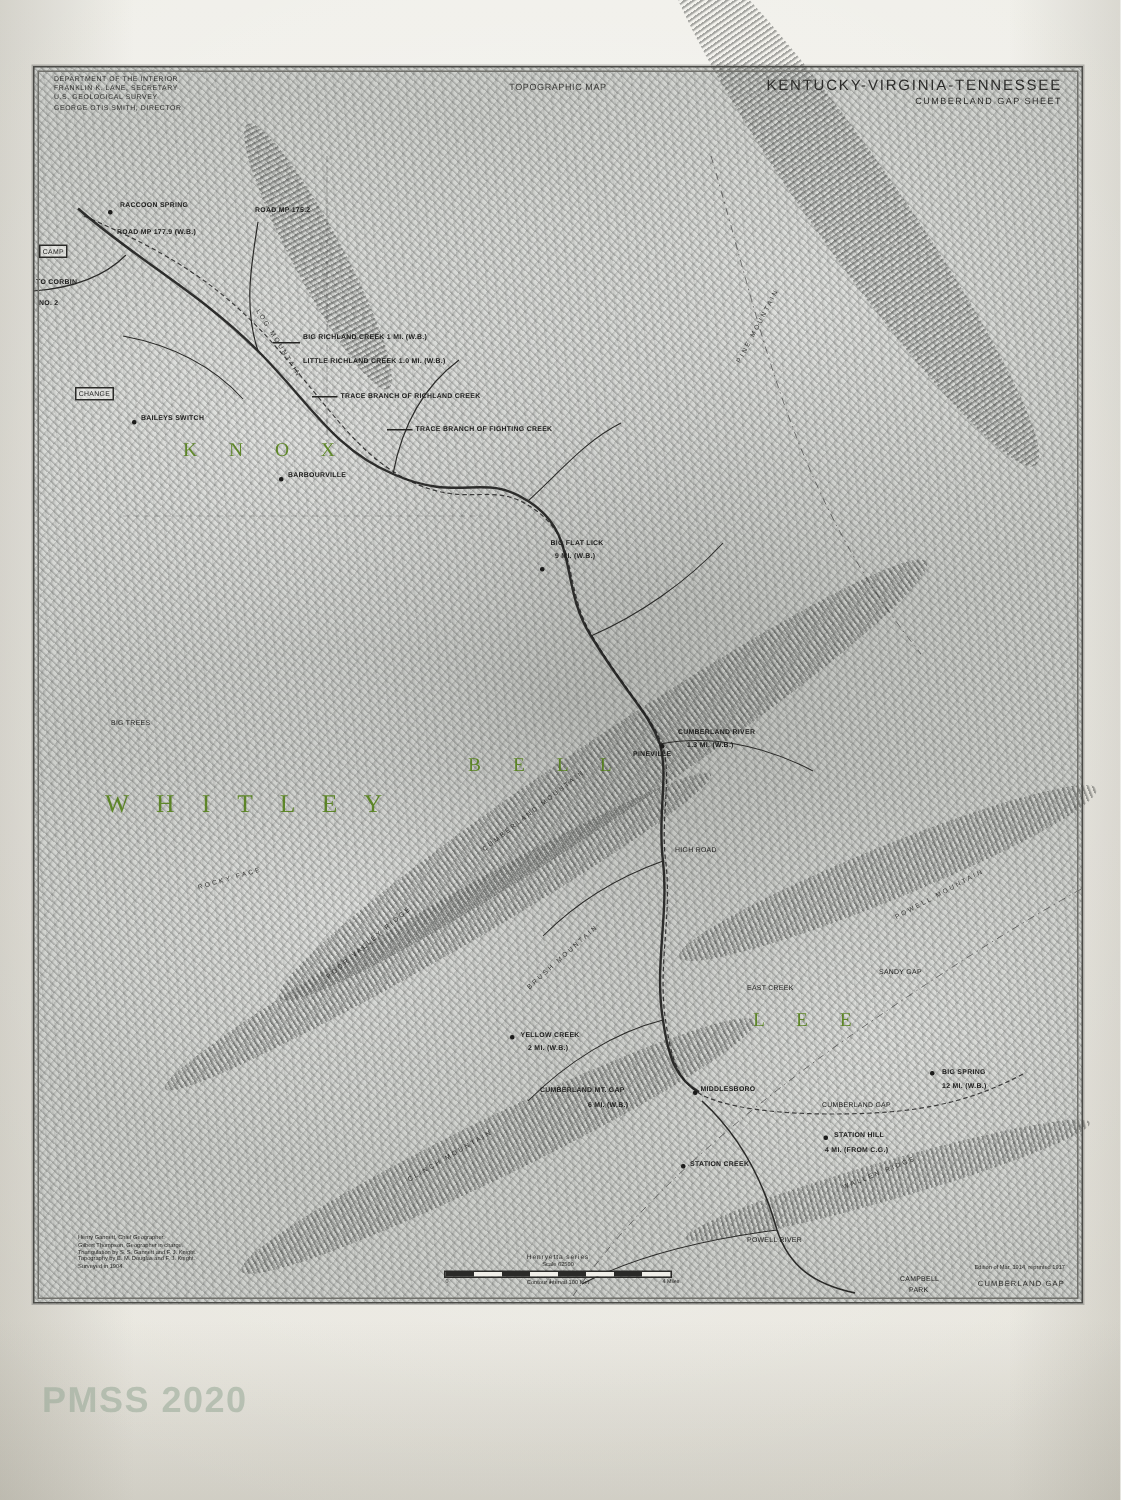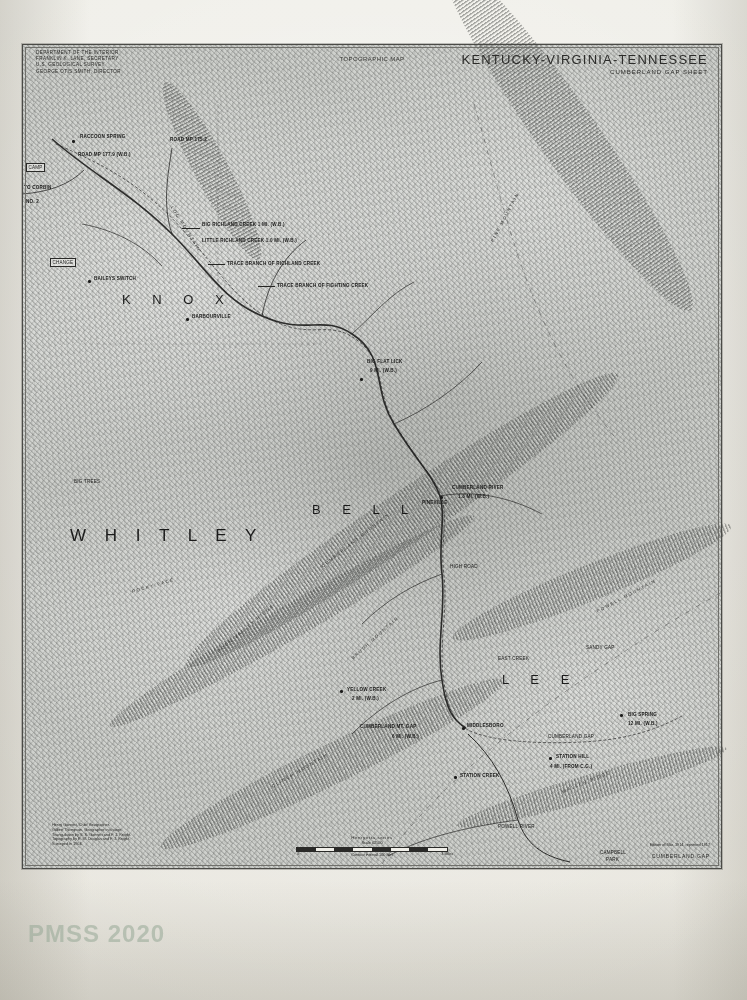--- a/index.html
+++ b/index.html
@@ -90,28 +90,28 @@
     position: absolute;
     font-family: "Liberation Sans", sans-serif;
     color: #2c2c2a;
     letter-spacing: 0.4px;
     white-space: nowrap;
   }
   #hdr-left { left: 14px; top: 6px; font-size: 4.6px; line-height: 6.2px; }
   #hdr-left div { font-size: 4.6px; }
   #hdr-center { left: 50%; transform: translateX(-50%); top: 12px; font-size: 6px; color: #3a3a37; }
   #hdr-right { right: 14px; top: 8px; text-align: right; }
-  #hdr-right .t1 { font-size: 13px; letter-spacing: 1.2px; padding-left: 16px; }
+  #hdr-right .t1 { font-size: 10px; letter-spacing: 1.2px; padding-left: 16px; }
   #hdr-right .t2 { font-size: 6px; letter-spacing: 1px; margin-top: 2px; }
 
   
   .county {
     position: absolute;
-    font-family: Liberation Sans, sans-serif;
-    color: #000000;
+    font-family: Liberation Serif, serif;
+    color: #4d7c0f;
     font-size: 13px;
     letter-spacing: 9px;
     white-space: nowrap;
     opacity: 0.85;
   }
   .county.small { font-size: 17px; letter-spacing: 7px; }
 
   
   .lbl {
     position: absolute;

